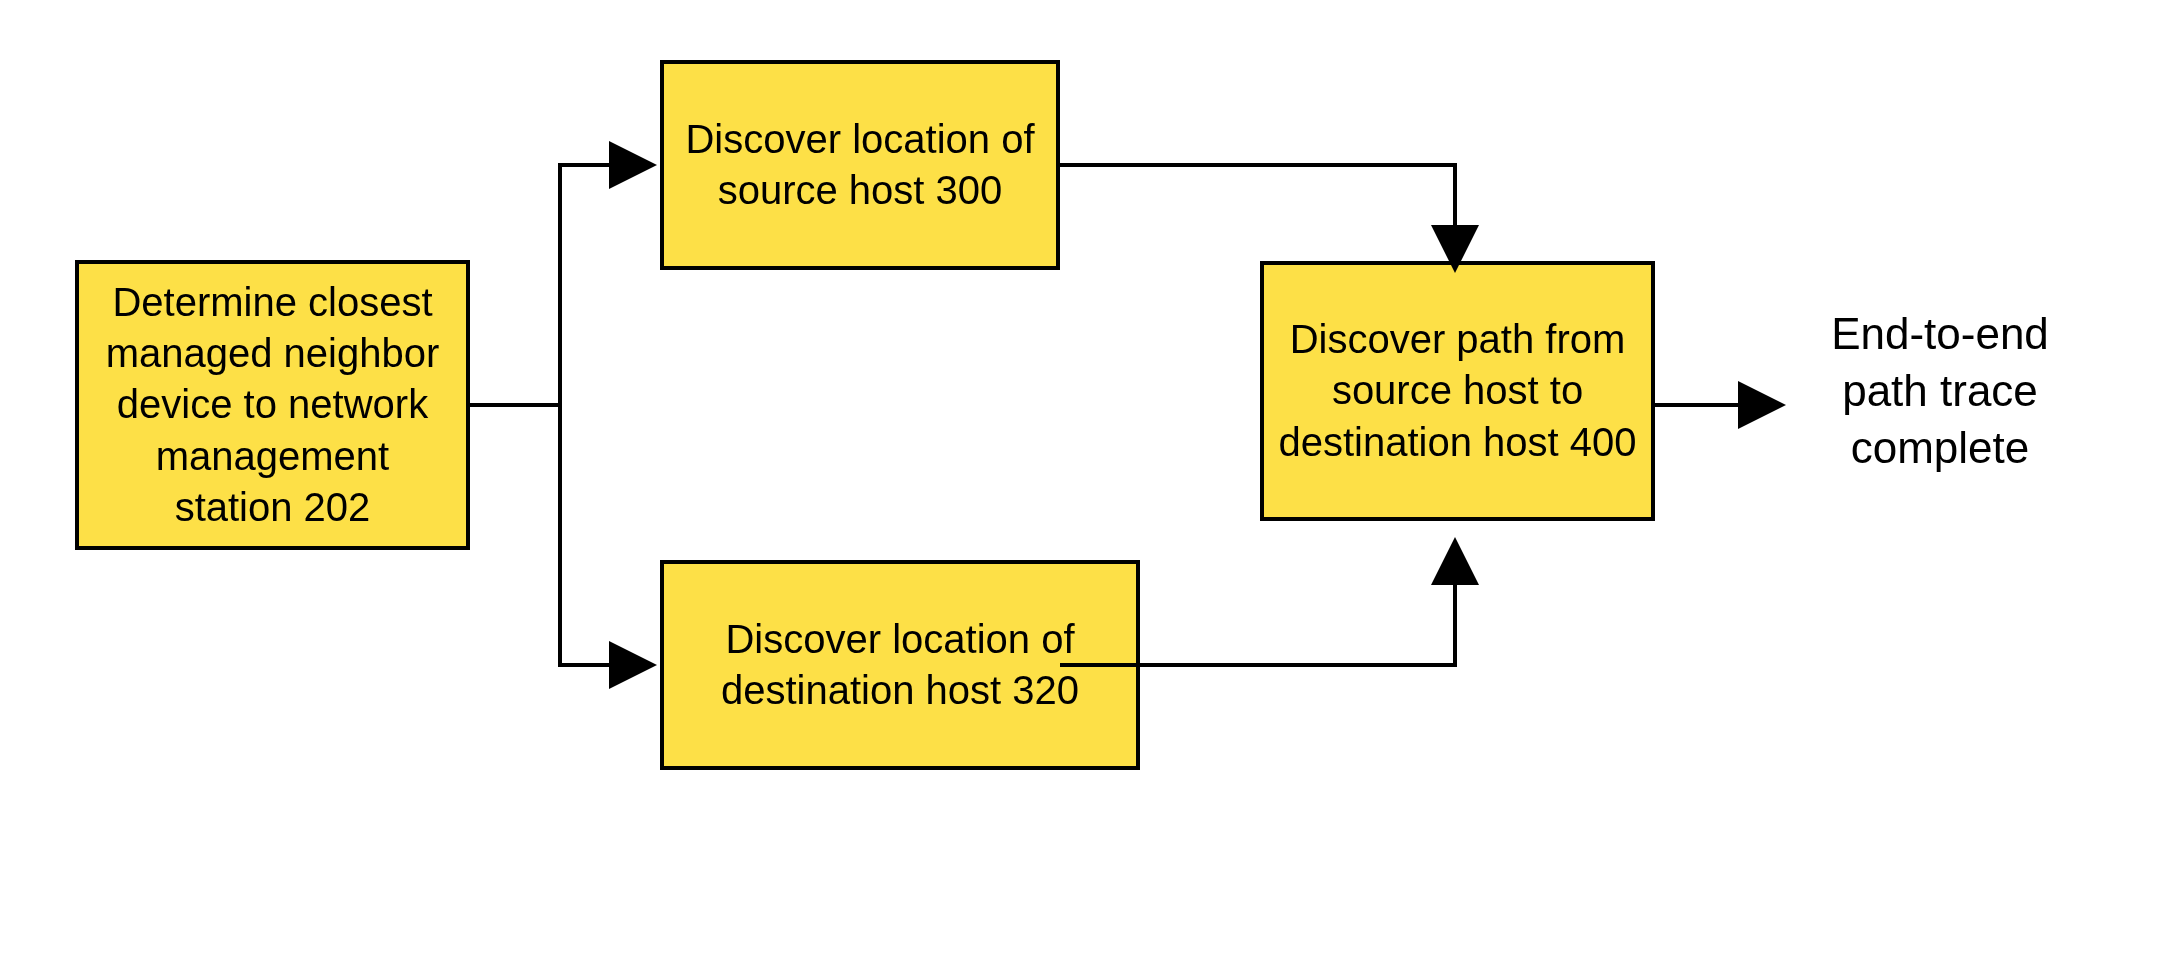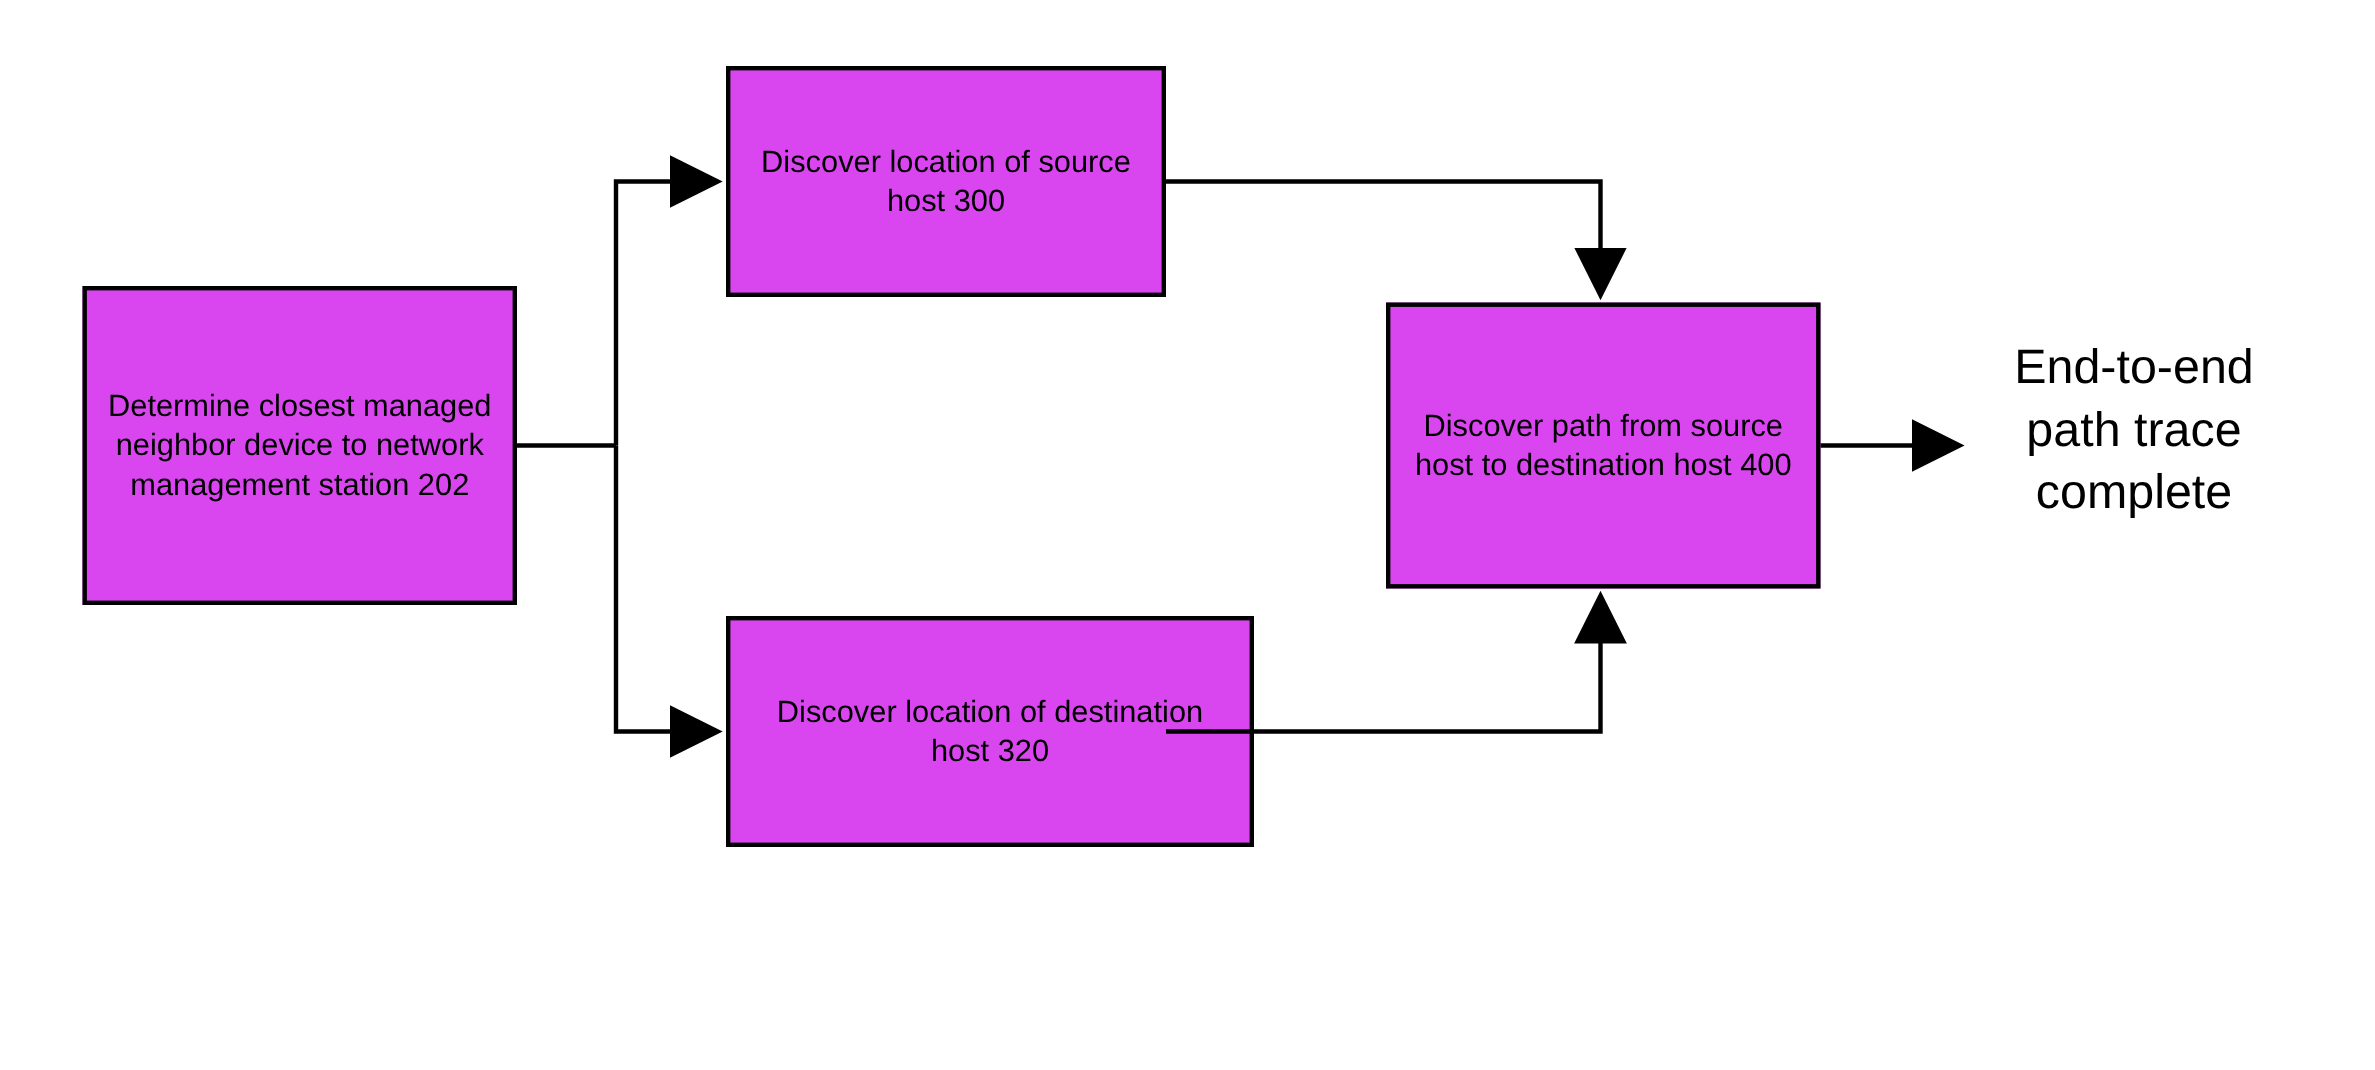--- a/index.html
+++ b/index.html
@@ -6,27 +6,27 @@
     margin: 0;
     padding: 0;
     background: #ffffff;
     width: 2159px;
     height: 973px;
     font-family: Arial, Helvetica, sans-serif;
   }
   .box {
     position: absolute;
     border: 4px solid #000000;
-    background: #d946ef;
+    background: #fde047;
     box-sizing: border-box;
     display: flex;
     align-items: center;
     justify-content: center;
     text-align: center;
-    font-size: 28px;
+    font-size: 40px;
     line-height: 1.28;
     padding: 14px;
   }
   .endlabel {
     position: absolute;
     text-align: center;
     font-size: 44px;
     line-height: 1.3;
   }
   svg.overlay {
@@ -47,21 +47,21 @@
 </div>
 
 <div class="box" style="left:660px; top:60px; width:400px; height:210px;">
   <span>Discover location of source host 300</span>
 </div>
 
 <div class="box" style="left:660px; top:560px; width:480px; height:210px;">
   <span>Discover location of destination host 320</span>
 </div>
 
-<div class="box" style="left:1260px; top:275px; width:395px; height:260px;">
+<div class="box" style="left:1260px; top:261px; width:395px; height:260px;">
   <span>Discover path from source host to destination host 400</span>
 </div>
 
 <div class="endlabel" style="left:1790px; top:305px; width:300px;">
   <span>End-to-end path trace complete</span>
 </div>
 
 <svg class="overlay" viewBox="0 0 2159 973">
   <defs>
     <marker id="arrow" viewBox="0 0 16 16" refX="14" refY="8" markerWidth="12" markerHeight="12" orient="auto-start-reverse">

